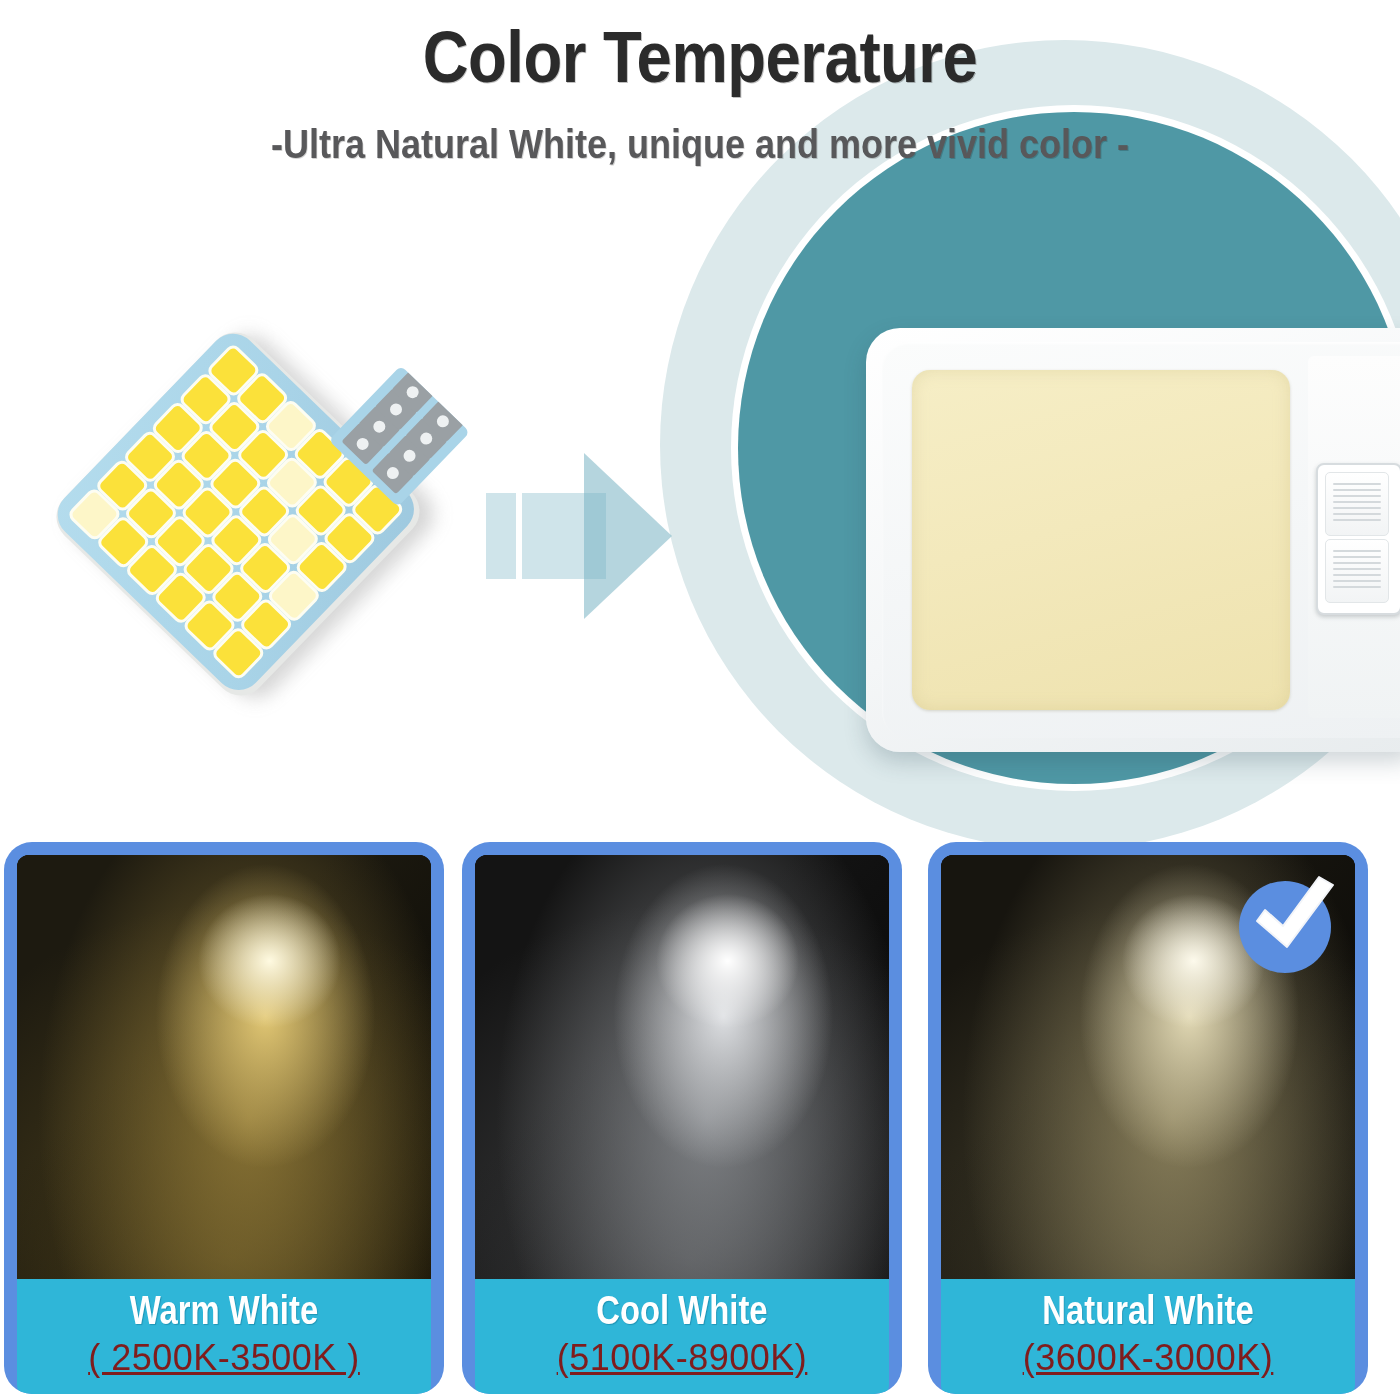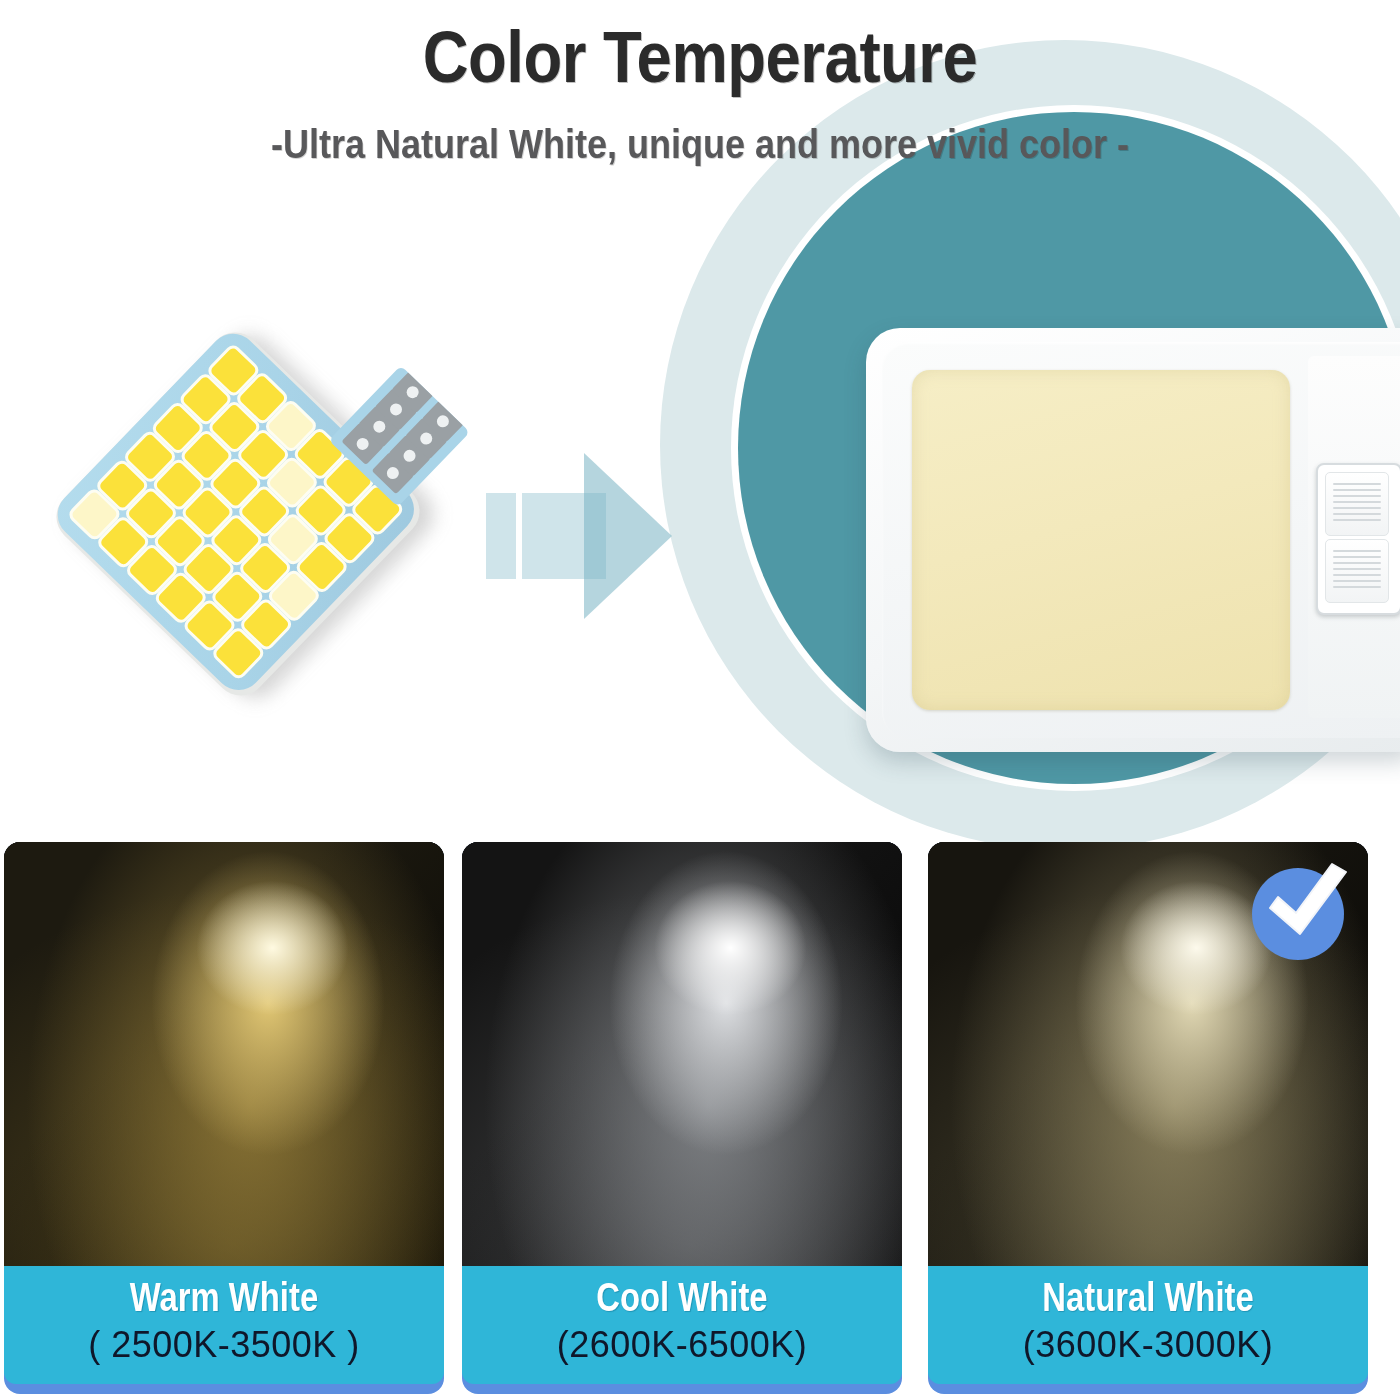--- a/index.html
+++ b/index.html
@@ -251,23 +251,23 @@
     background: #d4d9dc;
     border-radius: 1px;
   }
 
   
   .panel {
     position: absolute;
     top: 842px;
     width: 440px;
     height: 552px;
-    border-radius: 16px;
+    border-radius: 28px;
     background: #5b8ee0;
-    padding: 0;
+    padding: 13px;
     box-sizing: border-box;
     overflow: hidden;
   }
   #panel-0 { left: 4px; }
   #panel-1 { left: 462px; }
   #panel-2 { left: 928px; }
 
   .panel-photo {
     position: relative;
     width: 100%;
@@ -299,24 +299,25 @@
     color: #ffffff;
     transform: scaleX(0.82);
     letter-spacing: 0px;
     line-height: 50px;
     text-shadow: 1px 1px 1px rgba(0,90,120,0.35);
     white-space: nowrap;
   }
   .label-range {
     font-size: 36px;
     font-weight: 400;
-    color: #0f172a;
+    color: #7f1d1d;
     line-height: 46px;
     letter-spacing: 0.5px;
     white-space: nowrap;
+    text-decoration: underline;
   }
 
   
   .check-badge {
     position: absolute;
     right: 24px;
     top: 26px;
     width: 92px;
     height: 92px;
     border-radius: 50%;
@@ -436,21 +437,21 @@
       <div class="label-range">( 2500K-3500K )</div>
     </div>
   </div>
 
   <div class="panel" id="panel-1">
     <div class="panel-photo">
       <div class="beam" id="beam-1" style="background: radial-gradient(24% 22% at 61% 25%, rgb(255, 255, 255) 0%, rgba(255, 255, 255, 0) 72%), radial-gradient(34% 46% at 60% 38%, rgba(228, 230, 233, 0.95) 0%, rgba(255, 255, 255, 0) 78%), radial-gradient(62% 98% at 56% 62%, rgba(140, 143, 147, 0.85) 0%, rgba(0, 0, 0, 0) 82%), radial-gradient(120% 120% at 52% 95%, rgba(105, 107, 110, 0.55) 0%, rgba(0, 0, 0, 0) 70%), linear-gradient(135deg, rgb(20, 20, 20) 0%, rgb(20, 20, 20) 38%, rgba(0, 0, 0, 0.9) 100%), rgb(20, 20, 20);"></div>
     </div>
     <div class="panel-label">
       <div class="label-name">Cool White</div>
-      <div class="label-range">(2600K-6500K)</div>
+      <div class="label-range">(5100K-8900K)</div>
     </div>
   </div>
 
   <div class="panel" id="panel-2">
     <div class="panel-photo">
       <div class="beam" id="beam-2" style="background: radial-gradient(24% 22% at 61% 25%, rgb(253, 250, 236) 0%, rgba(255, 255, 255, 0) 72%), radial-gradient(34% 46% at 60% 38%, rgba(232, 223, 186, 0.95) 0%, rgba(255, 255, 255, 0) 78%), radial-gradient(62% 98% at 56% 62%, rgba(150, 139, 100, 0.85) 0%, rgba(0, 0, 0, 0) 82%), radial-gradient(120% 120% at 52% 95%, rgba(112, 104, 72, 0.55) 0%, rgba(0, 0, 0, 0) 70%), linear-gradient(135deg, rgb(23, 21, 15) 0%, rgb(23, 21, 15) 38%, rgba(0, 0, 0, 0.9) 100%), rgb(23, 21, 15);"></div>
       <div class="check-badge">
         <svg viewBox="0 0 112 112">
           <path d="M22 58 L30 47 L48 63 L84 14 L98 22 L52 84 Z" fill="#ffffff" stroke="#f2f4f8" stroke-width="2" stroke-linejoin="round"></path>
         </svg>

